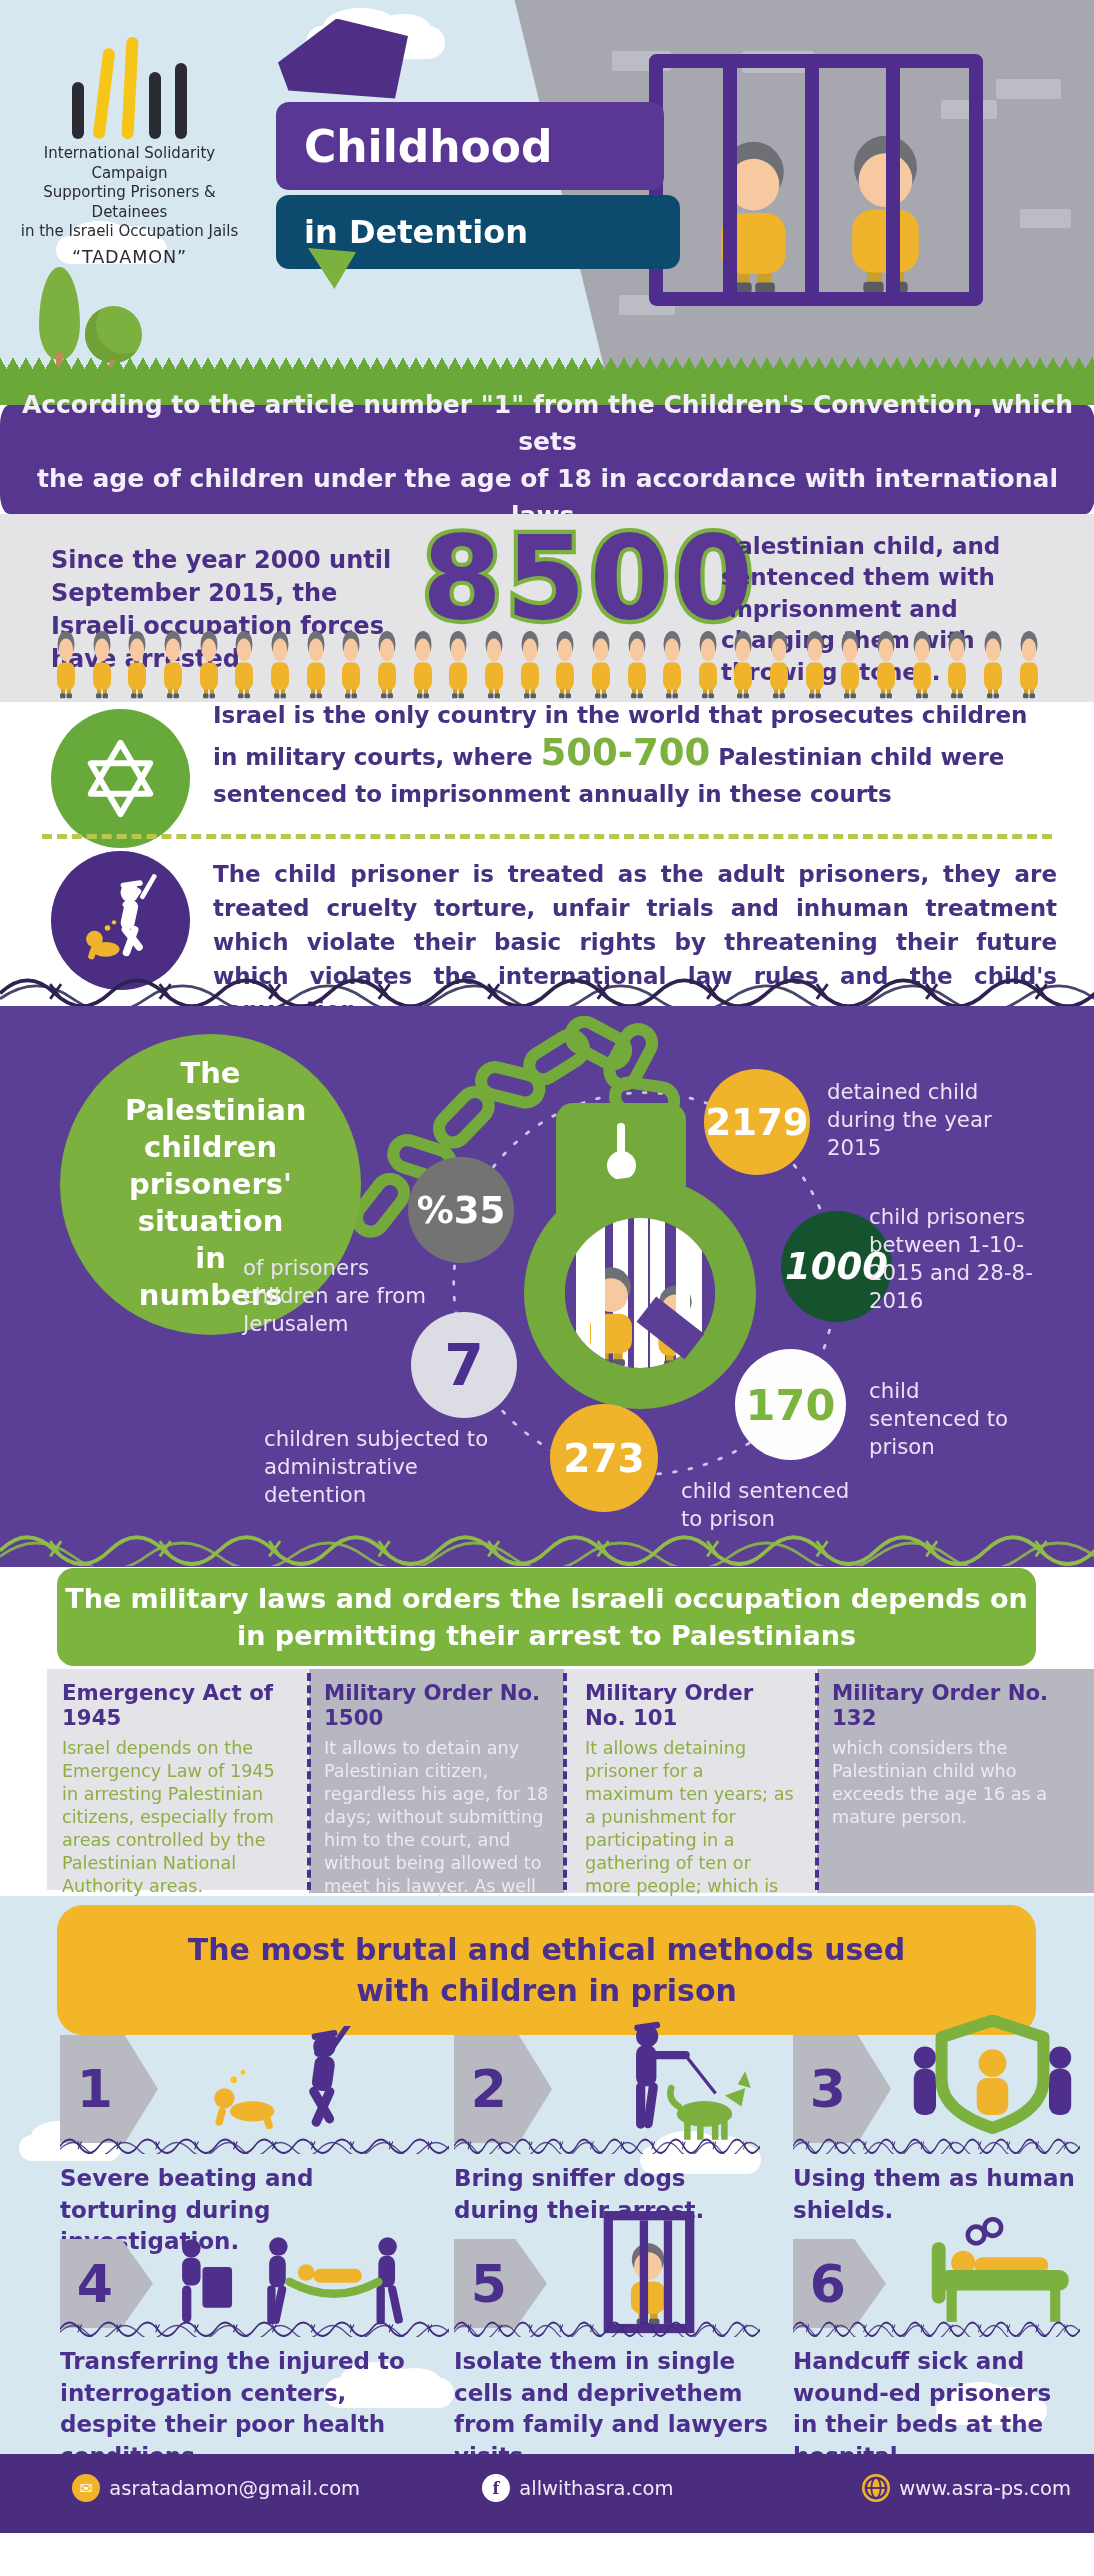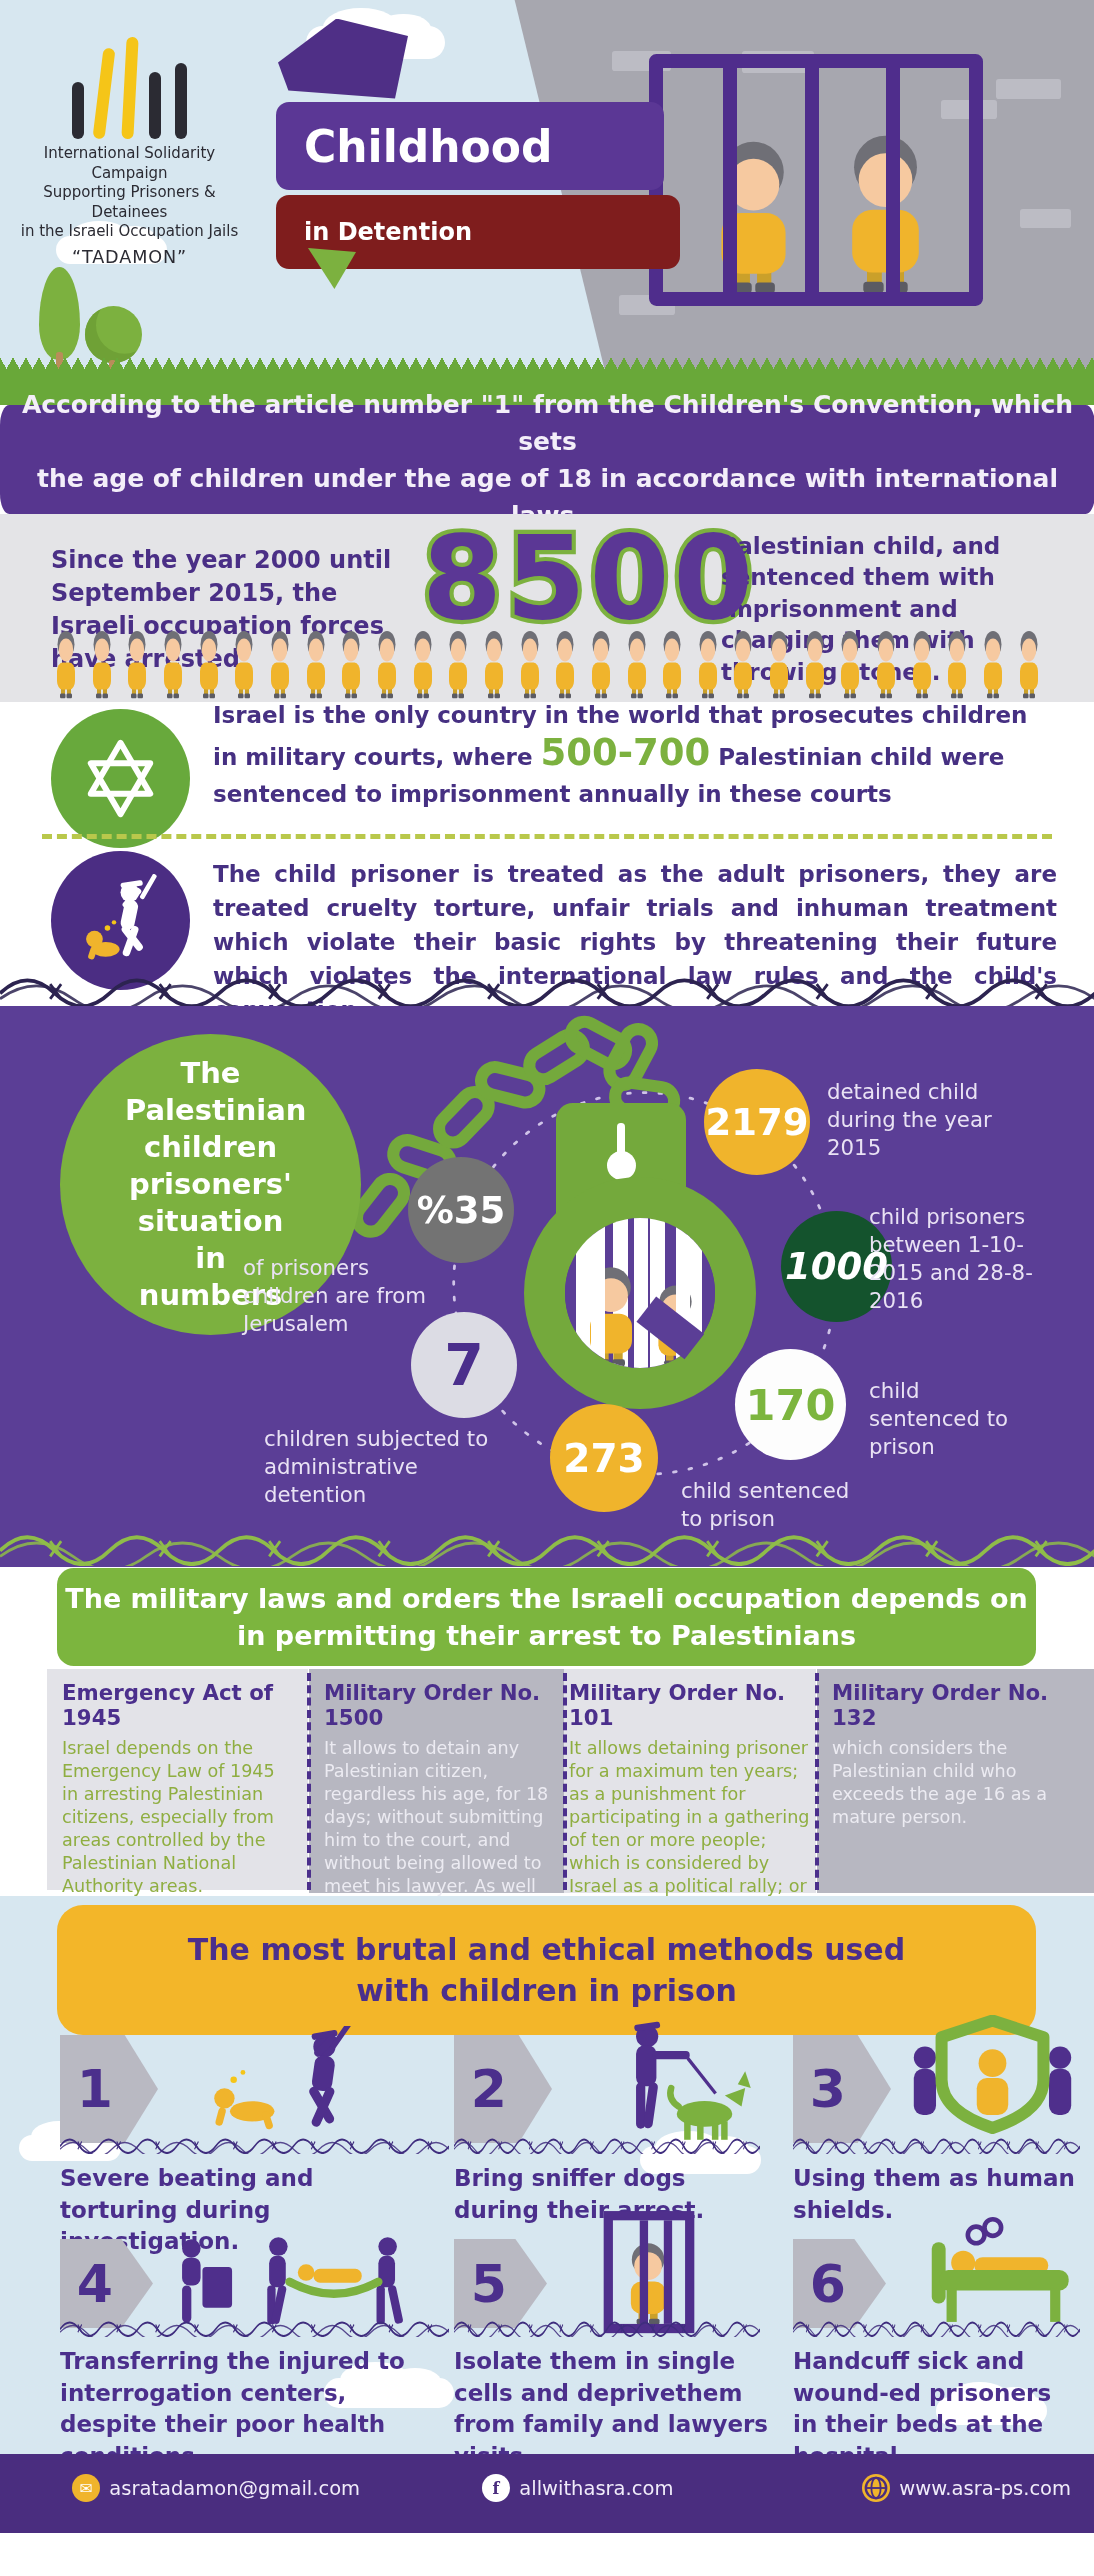--- a/index.html
+++ b/index.html
@@ -19,21 +19,21 @@
   .jail-frame{border:14px solid #4f2d8c;border-radius:7.4px;}
   .jail-bar{background:#4f2d8c;width:14px;border-radius:3.7px;}
 
   .logo-bar{display:inline-block;width:12px;border-radius:6.5px;margin:0 4.6px;vertical-align:bottom;}
   .org-text{font-size:15px;line-height:19.5px;color:#2b2b33;text-align:center;font-weight:500;}
   .org-name{font-size:17.6px;color:#2b2b33;text-align:center;letter-spacing:0.9px;}
 
   .flag{background:#4f2f86;clip-path:polygon(0 55%,45% 0,100% 22%,90% 100%,8% 90%);}
   .title-box{border-radius:13px;color:#fff;font-weight:bold;display:flex;align-items:center;padding-left:28px;margin-top:19px;}
   .title-purple{background:#5b3795;font-size:44px;}
-  .title-green{background:#7f1d1d;font-size:24px;}
+  .title-green{background:#0c4a6e;font-size:32px;}
   .green-pointer{background:#7cb13f;clip-path:polygon(0 0,100% 10%,55% 100%);}
 
   .tree-tall{background:#7cb13f;border-radius:50% 50% 46% 46%/62% 62% 38% 38%;}
   .trunk{background:#b98d5a;border-radius:2.8px;}
   .tree-round{background:#7cb13f;border-radius:50%;}
   .grass{background:#69a839;}
   .grass::before{content:"";position:absolute;left:0;right:0;top:-11px;height:11px;
      background-image:linear-gradient(-63deg,#69a839 5.6px,transparent 0),linear-gradient(63deg,#69a839 5.6px,transparent 0);
      background-size:13px 11px;background-repeat:repeat-x;}
 
@@ -393,21 +393,21 @@
 
   <div class="abs" style="left:0;top:1669px;width:1095px;height:227px;margin-left:24px;">
     <div class="abs law-col-bg-light" style="left:23px;top:0;width:261px;height:221px;padding:11px 15px;box-sizing:border-box;">
       <div class="law-title">Emergency Act of 1945</div>
       <div class="law-body law-green" style="margin-top:7.4px;">Israel depends on the Emergency Law of 1945 in arresting Palestinian citizens, especially from areas controlled by the Palestinian National Authority areas.</div>
     </div>
     <div class="abs law-col-bg-dark" style="left:285px;top:0;width:256px;height:224px;padding:11px 15px;box-sizing:border-box;">
       <div class="law-title">Military Order No. 1500</div>
       <div class="law-body law-white" style="margin-top:7.4px;">It allows to detain any Palestinian citizen, regardless his age, for 18 days; without submitting him to the court, and without being allowed to meet his lawyer. As well as to extend his detention period by the Israeli military commander decision.</div>
     </div>
-    <div class="abs law-col-bg-light" style="left:540px;top:0;width:252px;height:224px;padding:11px 5px;box-sizing:border-box;">
+    <div class="abs law-col-bg-light" style="left:540px;top:0;width:252px;height:224px;padding:11px 21px;box-sizing:border-box;">
       <div class="law-title">Military Order No. 101</div>
       <div class="law-body law-green" style="margin-top:7.4px;">It allows detaining prisoner for a maximum ten years; as a punishment for participating in a gathering of ten or more people; which is considered by Israel as a political rally; or participating in distributing material against the Israeli occupation; or even raising the Palestinian flag.</div>
     </div>
     <div class="abs law-col-bg-dark" style="left:793px;top:0;width:280px;height:224px;padding:11px 15px;box-sizing:border-box;">
       <div class="law-title">Military Order No. 132</div>
       <div class="law-body law-white" style="margin-top:7.4px;">which considers the Palestinian child who exceeds the age 16 as a mature person.</div>
     </div>
     <div class="abs law-sep" style="left:283px;top:3.7px;height:217px;"></div>
     <div class="abs law-sep" style="left:539px;top:3.7px;height:217px;"></div>
     <div class="abs law-sep" style="left:791px;top:3.7px;height:217px;"></div>

